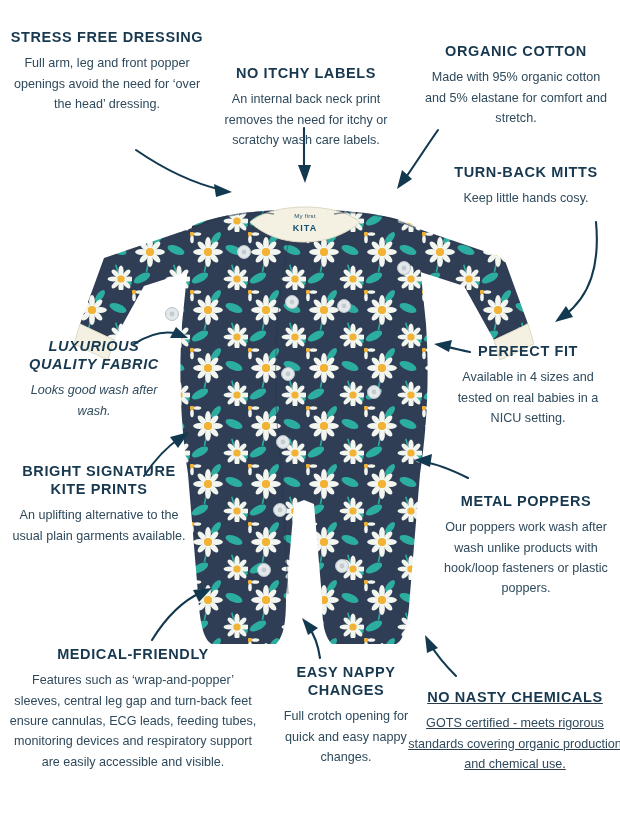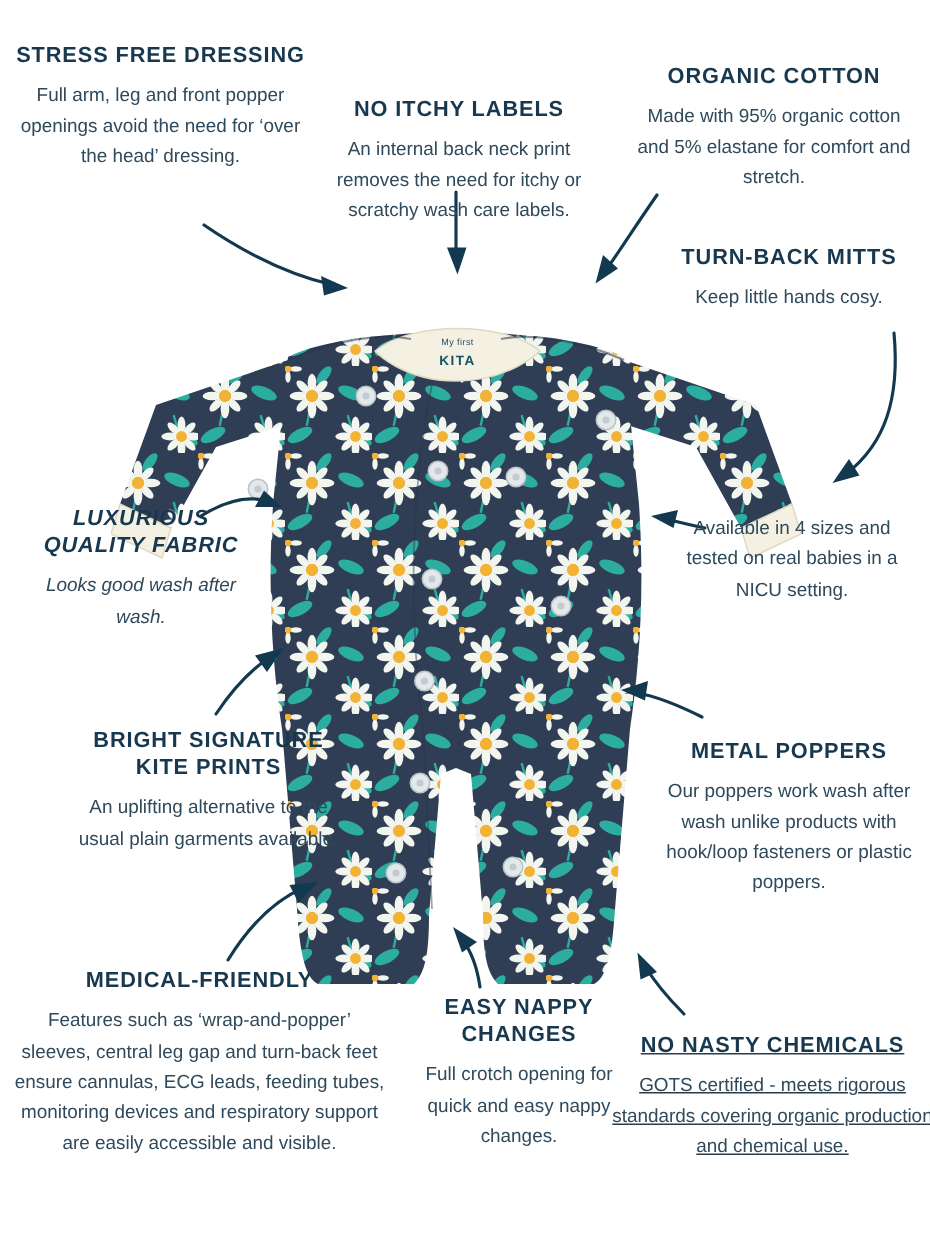--- a/index.html
+++ b/index.html
@@ -38,21 +38,21 @@
     line-height: 1.62;
     color: #2f4a5c;
   }
   
   #c-stress      { left: 8px;   top: 28px;  width: 198px; }
   #c-labels      { left: 208px; top: 16px;  width: 196px; margin-top: 48px; }
   #c-organic     { left: 420px; top: 26px;  width: 192px; margin-top: 16px; }
   #c-mitts       { left: 440px; top: 163px; width: 172px; }
   #c-luxurious   { left: 14px;  top: 337px; width: 160px; font-style: italic; }
   #c-perfectfit  { left: 444px; top: 342px; width: 168px; }
-  #c-kiteprints  { left: 6px;   top: 485px; width: 186px; margin-left: 40px; }
+  #c-kiteprints  { left: 6px;   top: 462px; width: 186px; }
   #c-poppers     { left: 438px; top: 492px; width: 176px; }
   #c-medical     { left: 8px;   top: 645px; width: 250px; }
   #c-nappy       { left: 276px; top: 663px; width: 140px; }
   #c-chemicals   { left: 407px; top: 688px; width: 216px; text-decoration: underline; }
 
   .arrows {
     position: absolute;
     left: 0; top: 0;
     width: 620px; height: 827px;
     pointer-events: none;
@@ -62,21 +62,21 @@
     stroke: #12394f;
     stroke-width: 2.1;
     stroke-linecap: round;
   }
   .arrows polygon { fill: #12394f; }
 
   
   #garment {
     position: absolute;
     left: 74px;
-    top: 186px;
+    top: 174px;
     width: 460px;
     height: 485px;
     text-align: center;
   }
   #garment svg { display: block; }
   .neck-label-text {
     font-size: 6px;
     fill: #1d4a63;
     font-family: "Liberation Sans", sans-serif;
     letter-spacing: 0.3px;
@@ -298,20 +298,21 @@
     <div class="title">TURN-BACK MITTS</div>
     <div class="body">Keep little hands cosy.</div>
   </div>
 
   <div class="callout" id="c-luxurious">
     <div class="title">LUXURIOUS QUALITY FABRIC</div>
     <div class="body">Looks good wash after wash.</div>
   </div>
 
   <div class="callout" id="c-perfectfit">
+    <div class="title">PERFECT FIT</div>
     <div class="body">Available in 4 sizes and tested on real babies in a NICU setting.</div>
   </div>
 
   <div class="callout" id="c-kiteprints">
     <div class="title">BRIGHT SIGNATURE KITE PRINTS</div>
     <div class="body">An uplifting alternative to the usual plain garments available.</div>
   </div>
 
   <div class="callout" id="c-poppers">
     <div class="title">METAL POPPERS</div>

